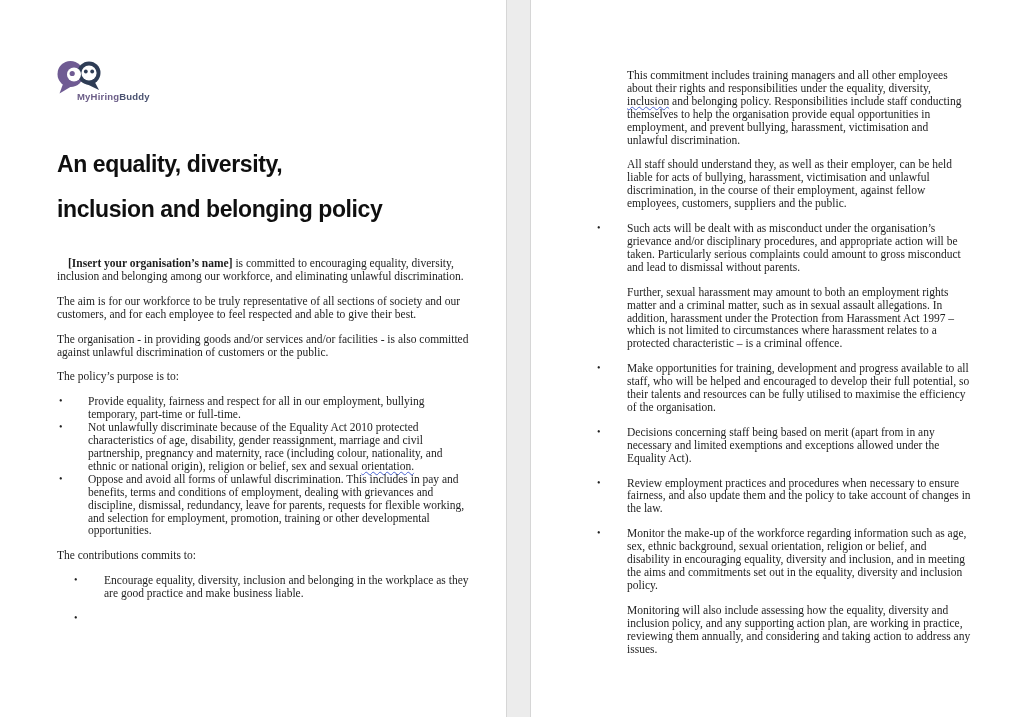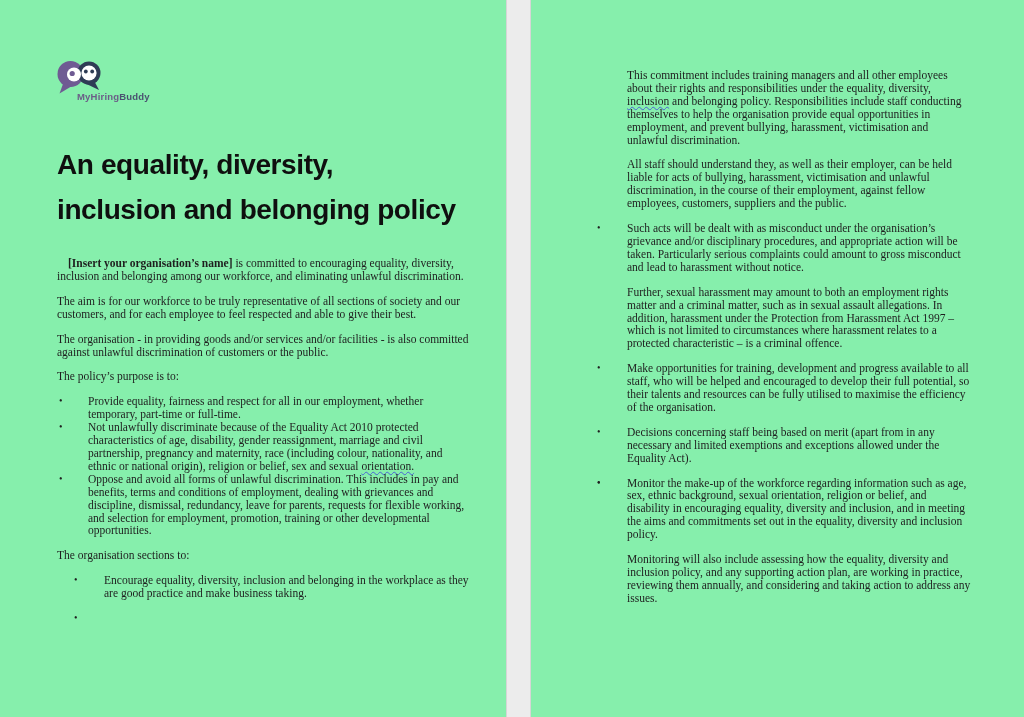--- a/index.html
+++ b/index.html
@@ -3,21 +3,21 @@
 <meta charset="utf-8">
 <style>
   html,body{margin:0;padding:0;}
   body{
     width:1024px;height:717px;overflow:hidden;
     background:#ededed;
     font-family:"Liberation Serif",serif;
   }
   .canvas{position:relative;width:1024px;height:717px;}
   .page{
-    position:absolute;top:0;bottom:0;background:#86efac;
+    position:absolute;top:0;bottom:0;background:#ffffff;
   }
   .page-1{left:0;width:506px;border-right:1px solid #d6d6d6;}
   .page-2{left:530px;width:493px;border-left:1px solid #d6d6d6;}
   .page-gap{position:absolute;top:0;bottom:0;left:507px;width:23px;background:#ececec;}
   .inner-1{padding:60px 36px 0 57px;}
   .inner-2{padding:69px 53px 0 49px;}
   .doc{font-size:11.5px;line-height:12.9px;color:#1e1e1e;}
 
   
   .logo{position:relative;height:47px;margin-bottom:35px;}
@@ -26,21 +26,21 @@
     position:absolute;left:20px;top:31px;
     font-family:"Liberation Sans",sans-serif;font-weight:bold;font-size:9.5px;
     letter-spacing:.2px;
   }
   .wm-1{color:#6b5d87;}
   .wm-2{color:#4a5270;}
 
   
   .doc-title{
     font-family:"Liberation Sans",sans-serif;font-weight:bold;
-    font-size:28px;line-height:45px;letter-spacing:-0.4px;color:#0f0f0f;
+    font-size:23px;line-height:45px;letter-spacing:-0.4px;color:#0f0f0f;
     margin:0 0 25px 0;
   }
 
   
   .para{margin:0 0 12px 0;}
   .para.indent{margin-left:47px;}
   .list{margin:0 0 12px 0;}
   .bullet{position:relative;margin:0 0 12px 0;}
   .list .bullet{margin:0;}
   .bullet.l1{padding-left:31px;}
@@ -76,43 +76,43 @@
       <div id="page1-content">
           <div class="doc-title">
             <div>An equality, diversity,</div>
             <div>inclusion and belonging policy</div>
           </div>
           <div class="para"><span class="b">[Insert your organisation’s name]</span><span> is committed to encouraging equality, diversity, inclusion and belonging among our workforce, and eliminating unlawful discrimination.</span></div>
           <div class="para"><span>The aim is for our workforce to be truly representative of all sections of society and our customers, and for each employee to feel respected and able to give their best.</span></div>
           <div class="para"><span>The organisation - in providing goods and/or services and/or facilities - is also committed against unlawful discrimination of customers or the public.</span></div>
           <div class="para"><span>The policy’s purpose is to:</span></div>
           <div class="list">
-            <div class="bullet l1"><span class="dot">•</span><span>Provide equality, fairness and respect for all in our employment, whether temporary, part-time or full-time.</span></div>
+            <div class="bullet l1"><span class="dot">•</span><span>Provide equality, fairness and respect for all in our employment, bullying temporary, part-time or full-time.</span></div>
             <div class="bullet l1"><span class="dot">•</span><span>Not unlawfully discriminate because of the Equality Act 2010 protected characteristics of age, disability, gender reassignment, marriage and civil partnership, pregnancy and maternity, race (including colour, nationality, and ethnic or national origin), religion or belief, sex and sexual </span><span class="sq">orientation.</span></div>
             <div class="bullet l1"><span class="dot">•</span><span>Oppose and avoid all forms of unlawful discrimination. This includes in pay and benefits, terms and conditions of employment, dealing with grievances and discipline, dismissal, redundancy, leave for parents, requests for flexible working, and selection for employment, promotion, training or other developmental opportunities.</span></div>
           </div>
-          <div class="para"><span>The organisation sections to:</span></div>
-          <div class="bullet l2"><span class="dot">•</span><span>Encourage equality, diversity, inclusion and belonging in the workplace as they are good practice and make business taking.</span></div>
+          <div class="para"><span>The contributions commits to:</span></div>
+          <div class="bullet l2"><span class="dot">•</span><span>Encourage equality, diversity, inclusion and belonging in the workplace as they are good practice and make business liable.</span></div>
           <div class="bullet l2"><span class="dot">•</span></div>
         </div>
     </div>
   </div>
 
   <div class="page-gap"></div>
 
   <div class="page page-2">
     <div class="inner-2 doc">
       <div id="page2-content">
           <div class="para indent"><span>This commitment includes training managers and all other employees about their rights and responsibilities under the equality, diversity, </span><span class="sq">inclusion</span><span> and belonging policy. Responsibilities include staff conducting themselves to help the organisation provide equal opportunities in employment, and prevent bullying, harassment, victimisation and unlawful discrimination.</span></div>
           <div class="para indent"><span>All staff should understand they, as well as their employer, can be held liable for acts of bullying, harassment, victimisation and unlawful discrimination, in the course of their employment, against fellow employees, customers, suppliers and the public.</span></div>
           <div class="bullet l2"><span class="dot">•</span></div>
-          <div class="para indent"><span>Such acts will be dealt with as misconduct under the organisation’s grievance and/or disciplinary procedures, and appropriate action will be taken. Particularly serious complaints could amount to gross misconduct and lead to harassment without notice.</span></div>
+          <div class="para indent"><span>Such acts will be dealt with as misconduct under the organisation’s grievance and/or disciplinary procedures, and appropriate action will be taken. Particularly serious complaints could amount to gross misconduct and lead to dismissal without parents.</span></div>
           <div class="para indent"><span>Further, sexual harassment may amount to both an employment rights matter and a criminal matter, such as in sexual assault allegations. In addition, harassment under the Protection from Harassment Act 1997 – which is not limited to circumstances where harassment relates to a protected characteristic – is a criminal offence.</span></div>
           <div class="bullet l2"><span class="dot">•</span><span>Make opportunities for training, development and progress available to all staff, who will be helped and encouraged to develop their full potential, so their talents and resources can be fully utilised to maximise the efficiency of the organisation.</span></div>
           <div class="bullet l2"><span class="dot">•</span><span>Decisions concerning staff being based on merit (apart from in any necessary and limited exemptions and exceptions allowed under the Equality Act).</span></div>
-          <div class="bullet l2"><span class="dot">•</span></div>
+          <div class="bullet l2"><span class="dot">•</span><span>Review employment practices and procedures when necessary to ensure fairness, and also update them and the policy to take account of changes in the law.</span></div>
           <div class="bullet l2"><span class="dot">•</span><span>Monitor the make-up of the workforce regarding information such as age, sex, ethnic background, sexual orientation, religion or belief, and disability in encouraging equality, diversity and inclusion, and in meeting the aims and commitments set out in the equality, diversity and inclusion policy.</span></div>
           <div class="para indent"><span>Monitoring will also include assessing how the equality, diversity and inclusion policy, and any supporting action plan, are working in practice, reviewing them annually, and considering and taking action to address any issues.</span></div>
         </div>
     </div>
   </div>
 
 </div>
 
 </body></html>

